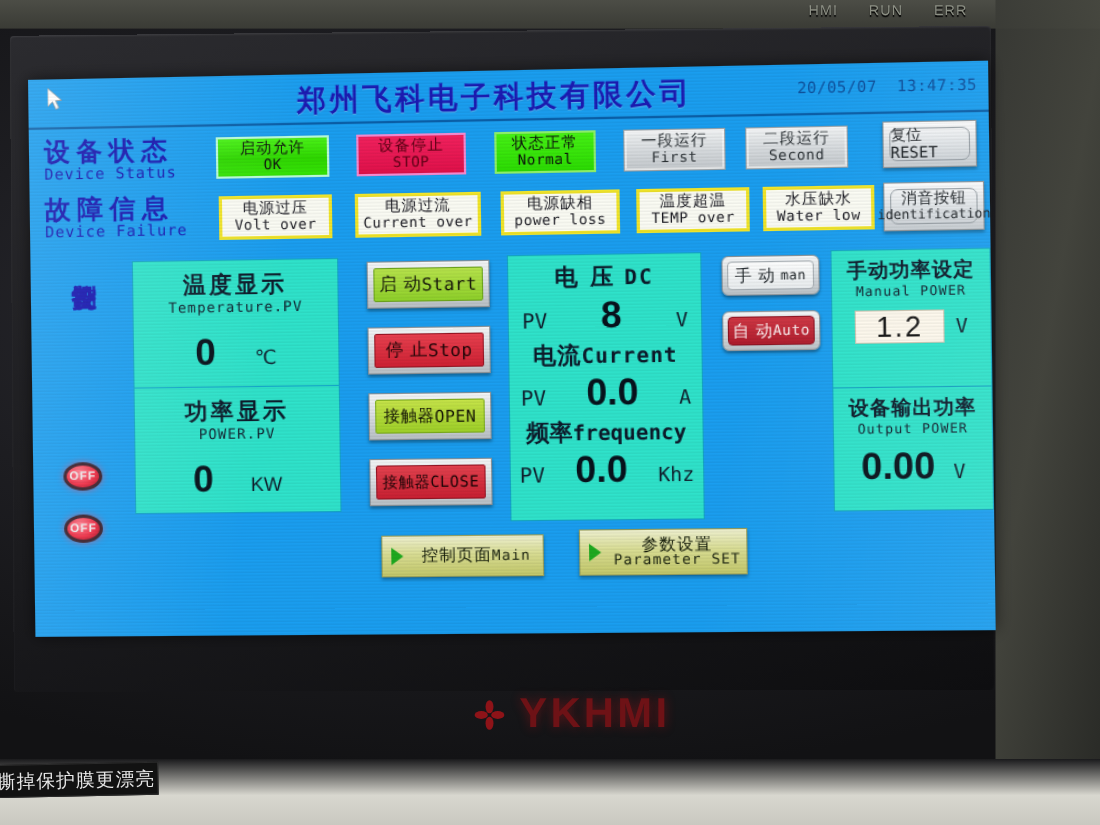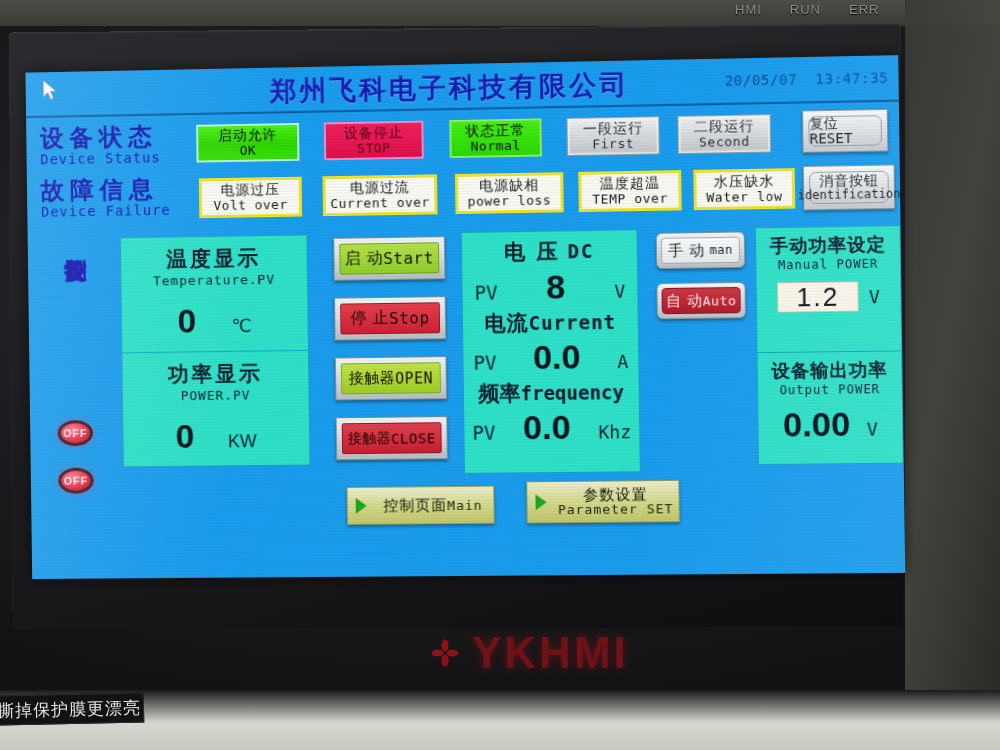--- a/index.html
+++ b/index.html
@@ -225,21 +225,21 @@
   .navbtn .t1 { font-size: 15px; letter-spacing: 1px; color: #131a08; }
   .navbtn .t2 { font-size: 13px; letter-spacing: 1px; color: #1c2410; }
 
   
   #brand {
     position: absolute; left: 430px; top: 628px;
     display: flex; align-items: center; gap: 12px;
     color: #6e1216;
     text-shadow: 0 0 10px rgba(180,20,25,.45);
   }
-  #brand .word { font-size: 44px; letter-spacing: 3px; font-weight: 600; }
+  #brand .word { font-size: 38px; letter-spacing: 3px; font-weight: 600; }
   #sticker {
     position: absolute; left: -6px; top: 694px;
     width: 150px; height: 30px;
     background: #121212;
     border: 1px solid #2a2a2a;
     display: flex; align-items: center; justify-content: center;
     color: #e7e7e7; font-size: 17px; letter-spacing: 1px;
     transform: rotate(-1.2deg);
     overflow: hidden;
   }

